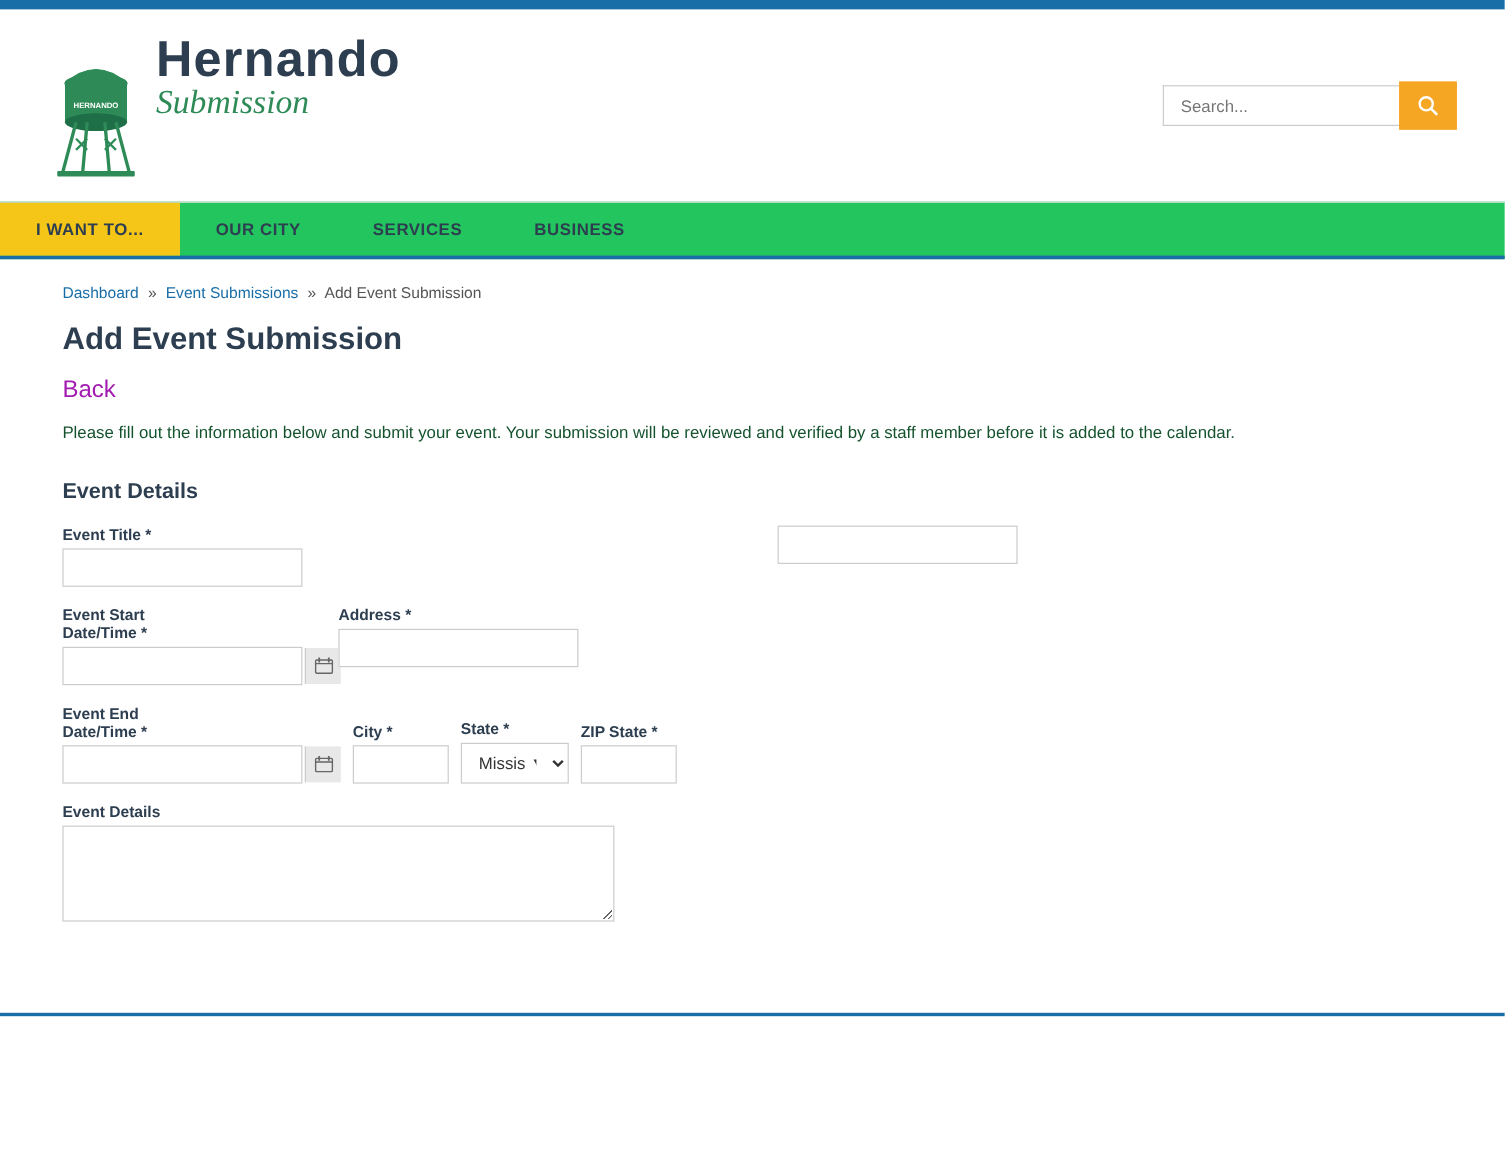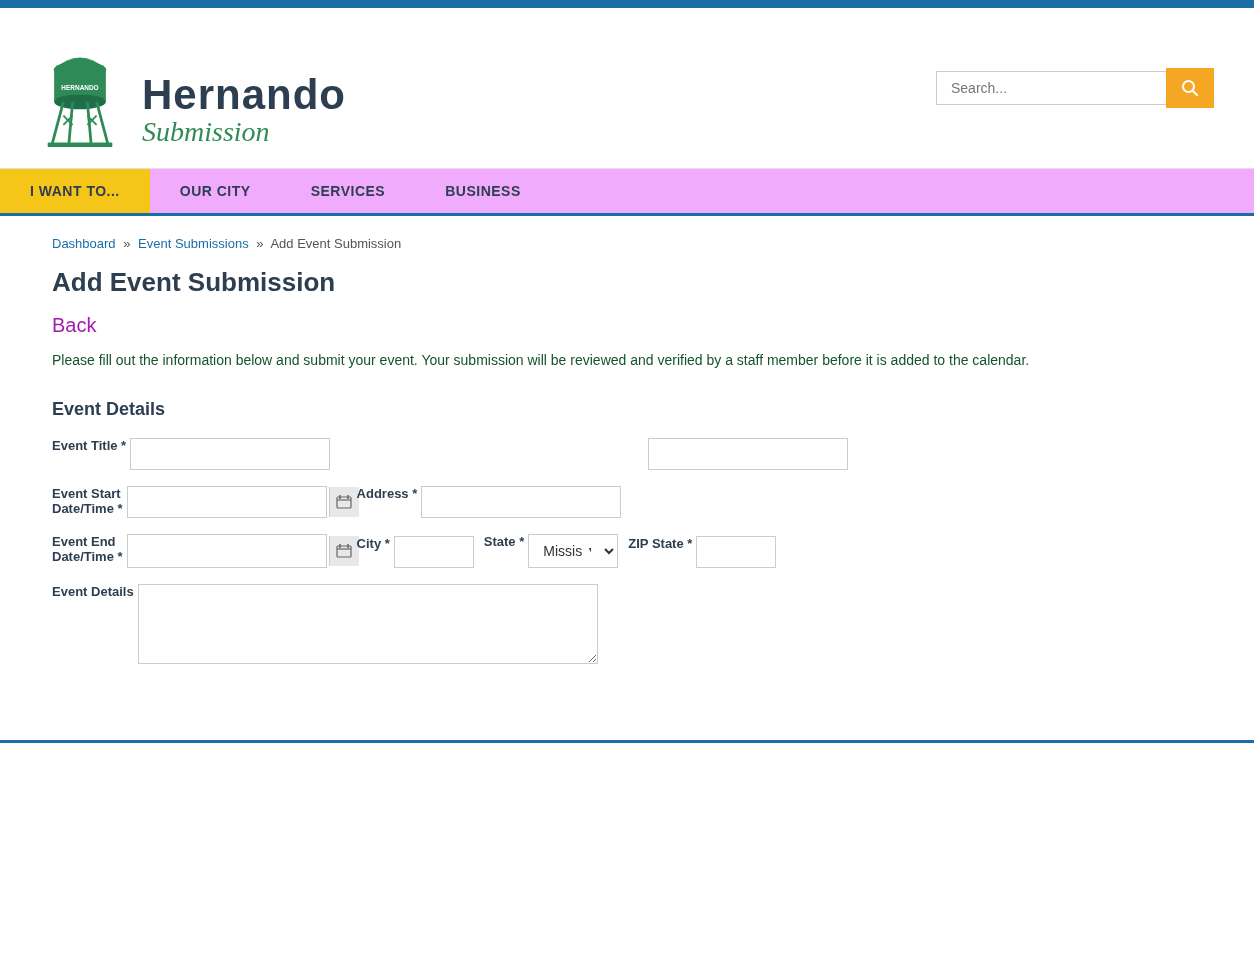--- a/index.html
+++ b/index.html
@@ -18,22 +18,22 @@
       padding: 20px 40px;
       display: flex;
       align-items: center;
       justify-content: space-between;
       max-width: 1254px;
       margin: 0 auto;
     }
 
     .logo-area {
       display: flex;
-      align-items: flex-end;
-      gap: 22px;
+      align-items: flex-start;
+      gap: 10px;
     }
 
     .logo-tower {
       width: 80px;
       height: 120px;
     }
 
     .logo-text-area {
       display: flex;
       flex-direction: column;
@@ -54,21 +54,21 @@
       font-family: Georgia, serif;
     }
 
     .search-area {
       display: flex;
       align-items: center;
       gap: 0;
     }
 
     .search-input {
-      width: 230px;
+      width: 197px;
       padding: 8px 14px;
       border: 1px solid #ccc;
       border-right: none;
       font-size: 14px;
       color: #ec4899;
       outline: none;
       border-radius: 0;
     }
 
     .search-button {
@@ -76,21 +76,21 @@
       border: 1px solid #f5a623;
       padding: 10px 14px;
       cursor: pointer;
       display: flex;
       align-items: center;
       justify-content: center;
     }
 
     
     .nav {
-      background: #f0abfc;
+      background: #22c55e;
       border-top: 1px solid #e0e0e0;
     }
 
     .nav-inner {
       max-width: 1254px;
       margin: 0 auto;
       display: flex;
       align-items: stretch;
     }
 
@@ -177,21 +177,21 @@
 
     
     .form-row {
       display: flex;
       gap: 30px;
       margin-bottom: 16px;
     }
 
     .form-group {
       display: flex;
-      flex-direction: row;
+      flex-direction: column;
       gap: 4px;
     }
 
     .form-group.half { flex: 1; }
 
     .form-label {
       font-size: 13px;
       font-weight: bold;
       color: #2d3e50;
     }
@@ -394,21 +394,21 @@
         <div class="calendar-icon">
           <svg width="16" height="16" viewBox="0 0 16 16" fill="none" xmlns="http://www.w3.org/2000/svg">
             <rect x="1" y="3" width="14" height="11" rx="1" stroke="#666" stroke-width="1.2" fill="none"></rect>
             <line x1="1" y1="6" x2="15" y2="6" stroke="#666" stroke-width="1.2"></line>
             <line x1="4" y1="1" x2="4" y2="5" stroke="#666" stroke-width="1.5"></line>
             <line x1="12" y1="1" x2="12" y2="5" stroke="#666" stroke-width="1.5"></line>
           </svg>
         </div>
       </div>
     </div>
-    <div class="form-group" style="display:flex; flex-direction:row; gap:10px; align-items:flex-end;">
+    <div class="form-group" style="display:flex; flex-direction:row; gap:10px; align-items:flex-end;margin-left:12px;">
       <div class="form-group">
         <label class="form-label">City *</label>
         <input type="text" class="form-input" style="width: 80px;">
       </div>
       <div class="form-group">
         <label class="form-label">State *</label>
         <select class="form-select" style="width:90px;">
           <option value="MS" selected="">Missis ▼</option>
           <option value="AL">Alabama</option>
           <option value="AK">Alaska</option>

